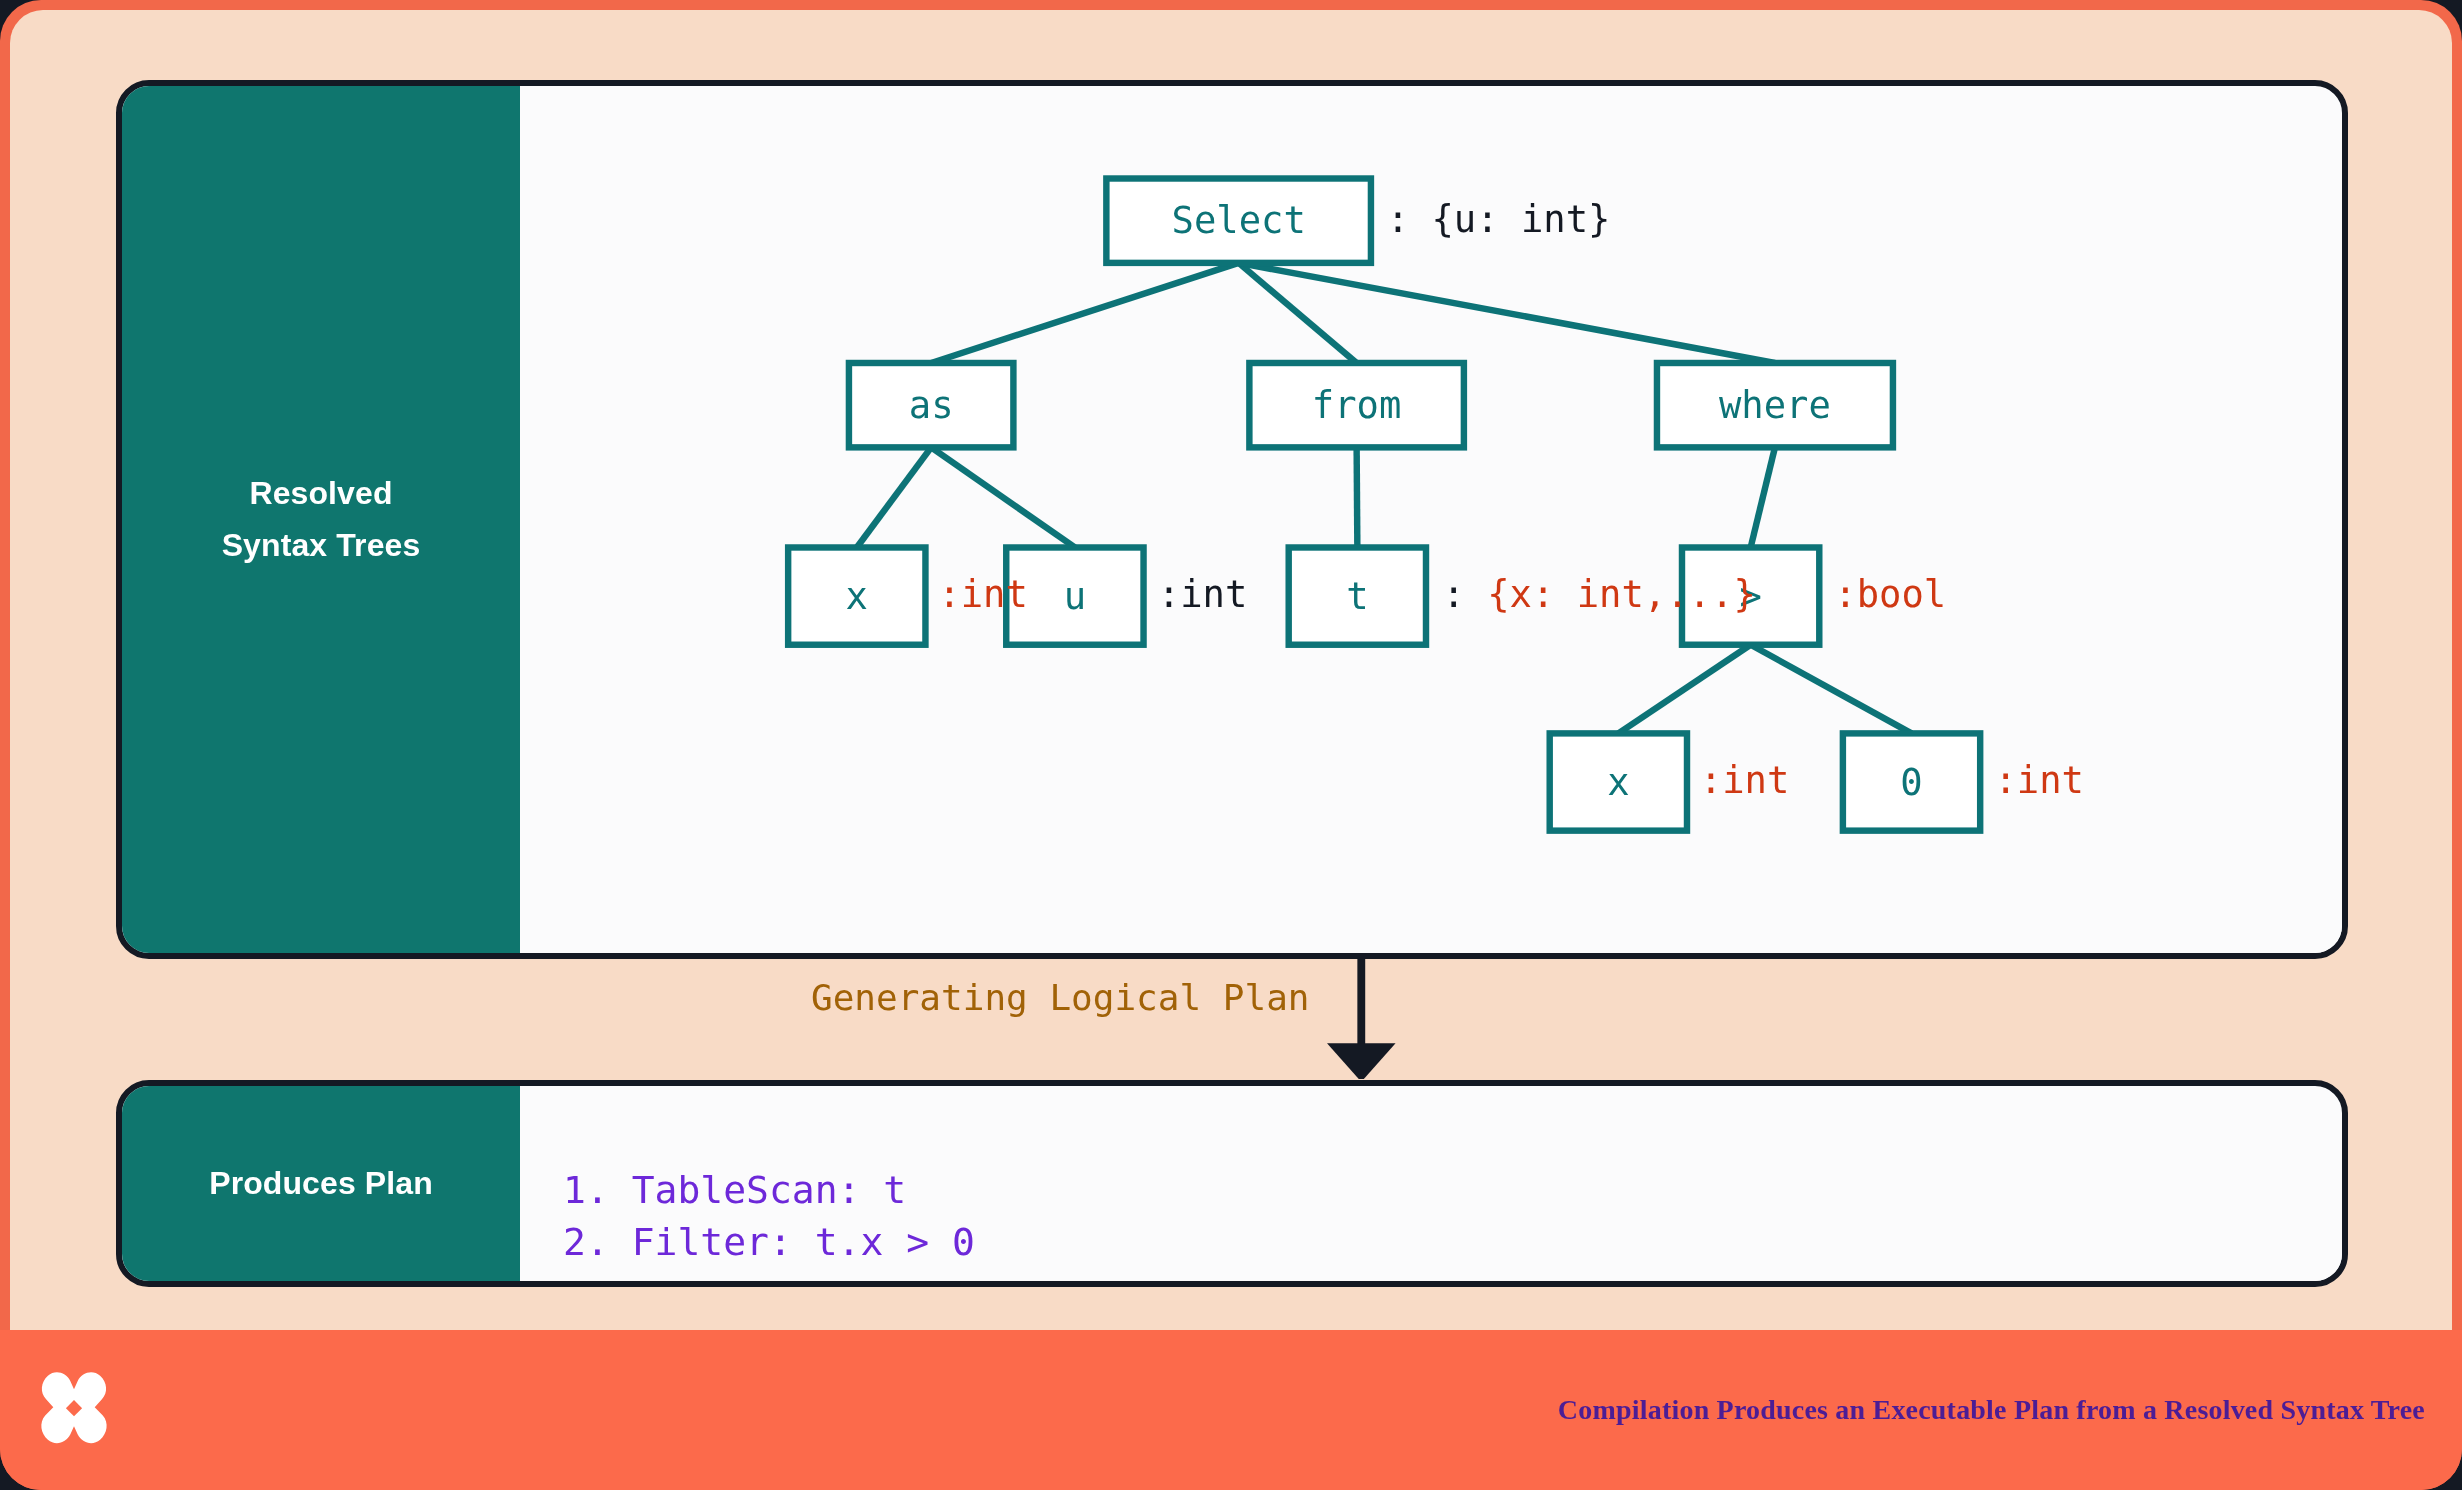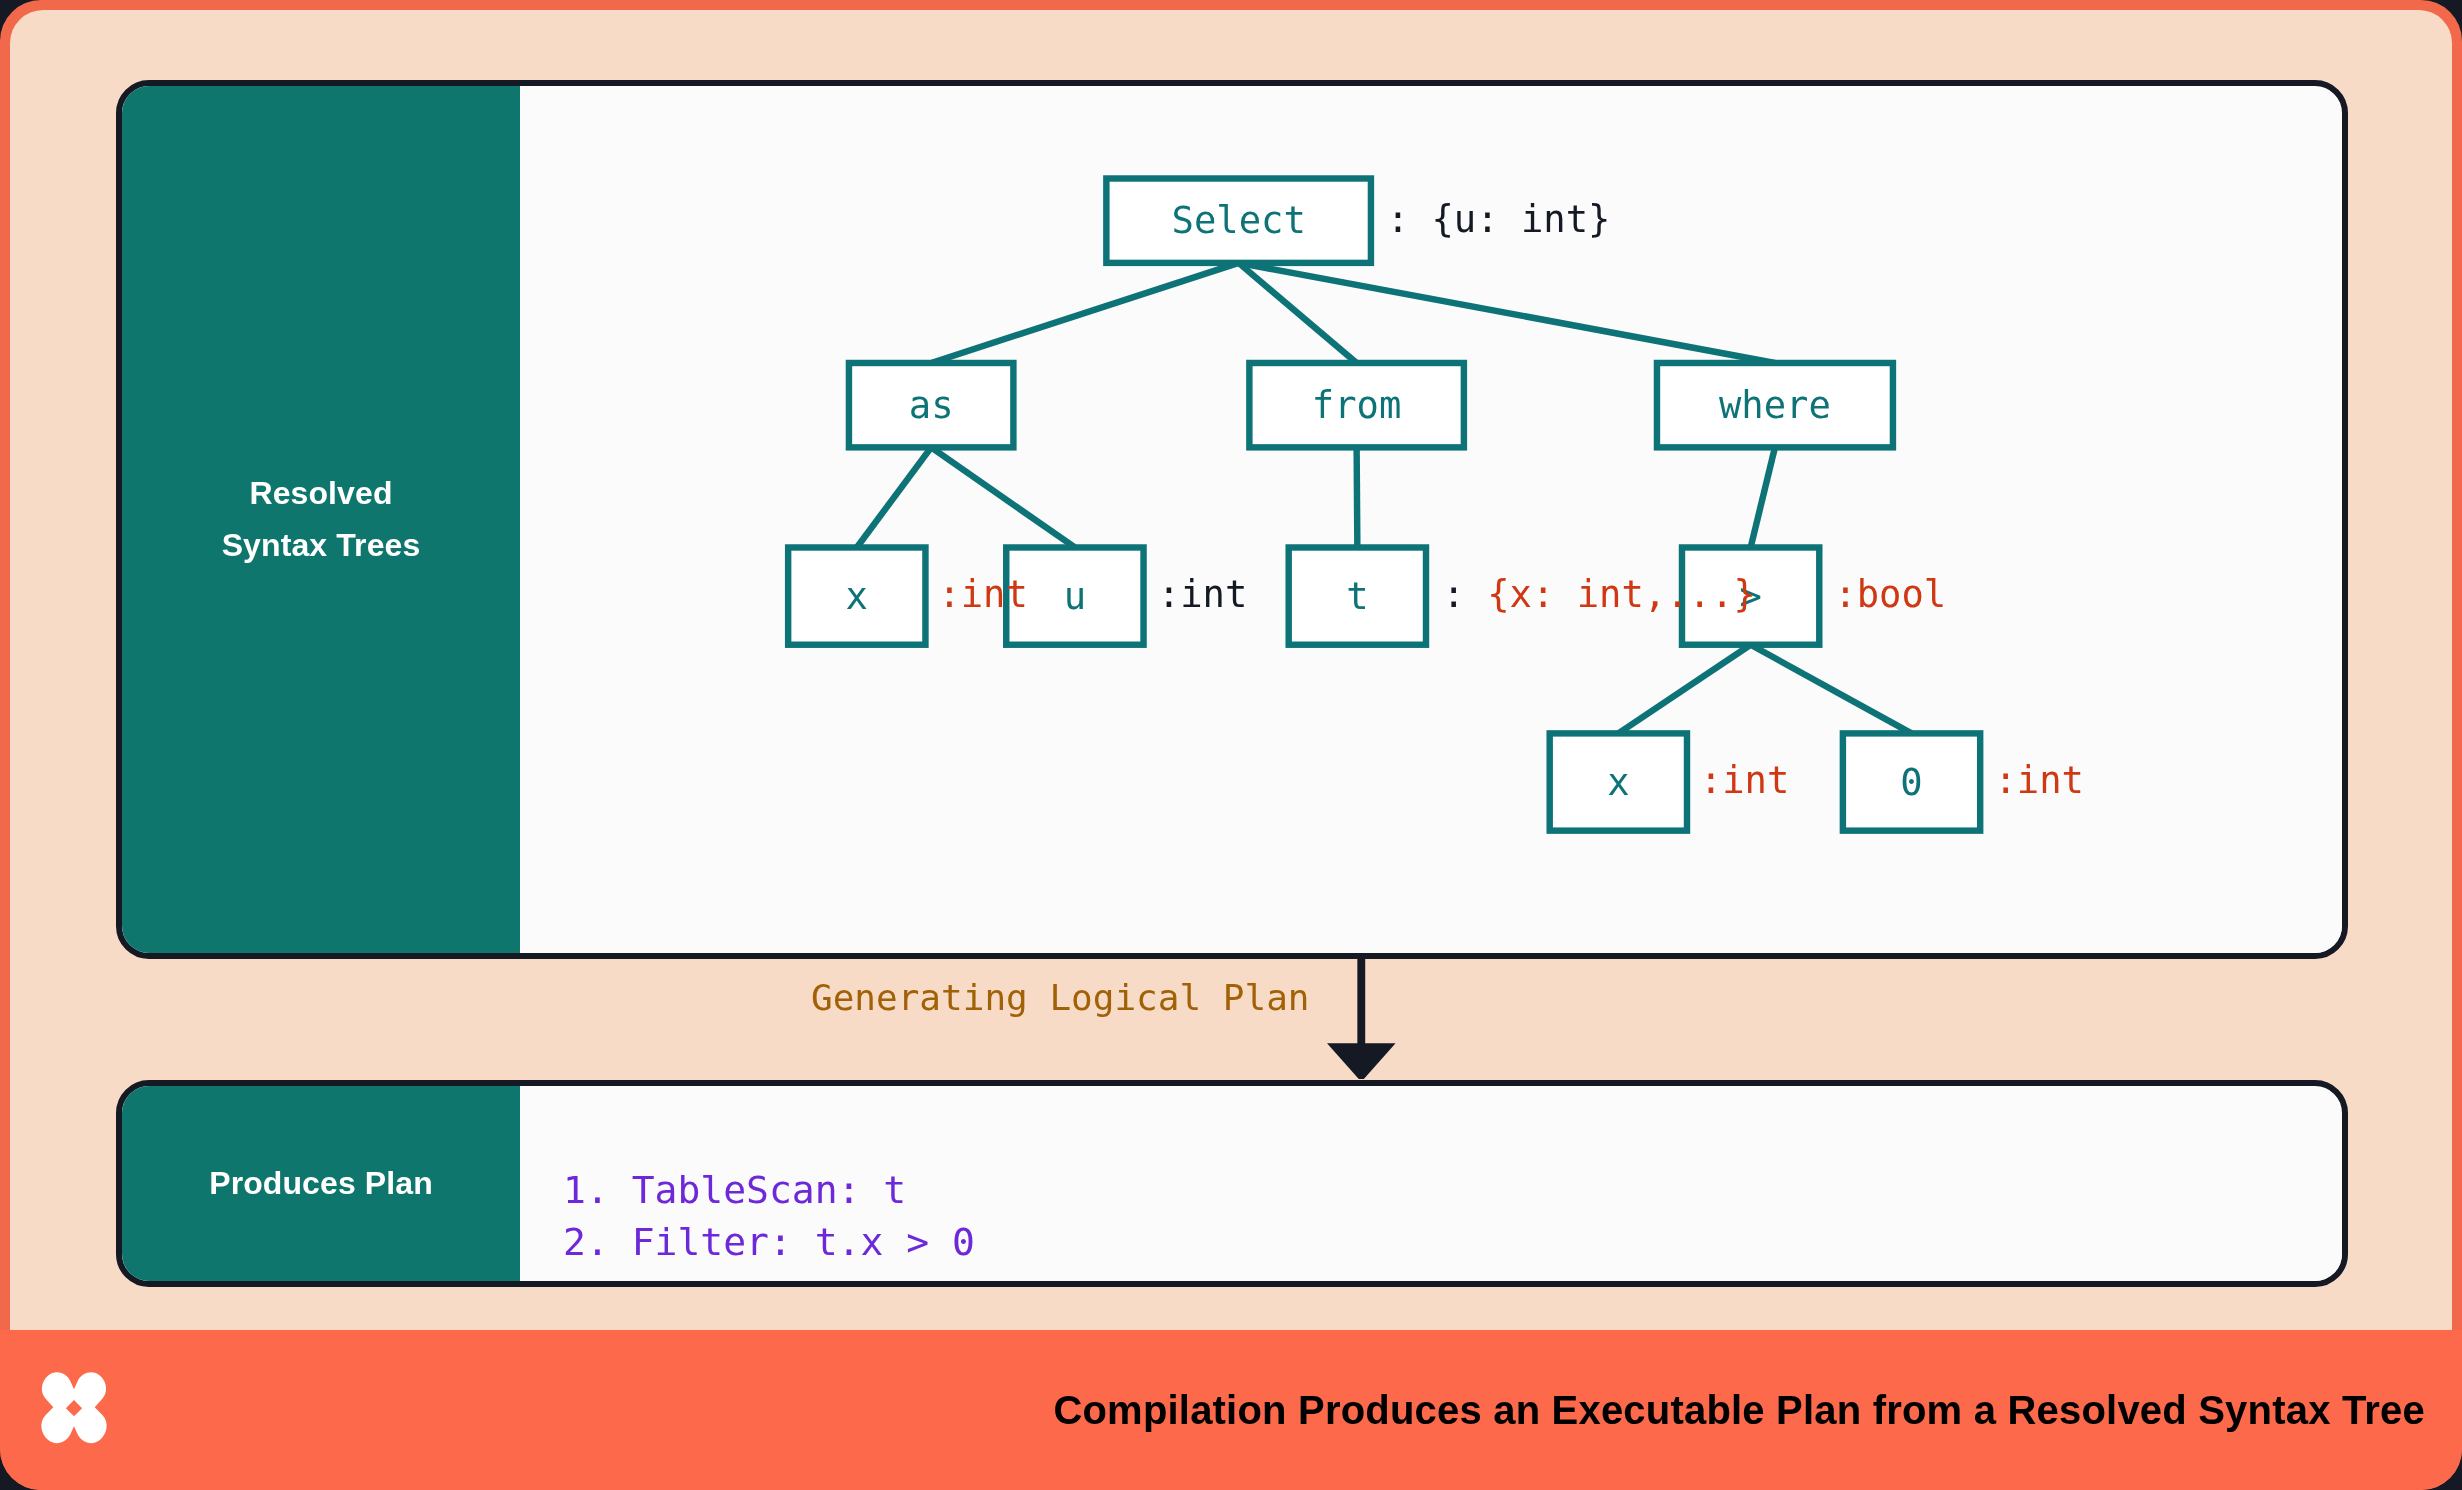--- a/index.html
+++ b/index.html
@@ -91,22 +91,23 @@
 
   
   #footer{
     position:absolute; left:0; bottom:0; width:2462px; height:160px;
     background:#FC6A4B;
     display:flex; align-items:center;
   }
   #footer-logo{ position:absolute; left:29px; top:50%; transform:translateY(-50%); }
   #footer-caption{
     position:absolute; right:37px; top:50%; transform:translateY(-50%);
-    color:#000000; font-weight:bold; font-size:40px; white-space:nowrap;
+    color:#4c1d95; font-weight:bold; font-size:28px; white-space:nowrap;
     letter-spacing:0.2px;
+    font-family:Liberation Serif, serif;
   }
 </style>
 </head>
 <body>
 
 <div id="frame">
   <div id="canvas">
 
     <div class="panel" id="panel-syntax">
       <div class="panel-side">

